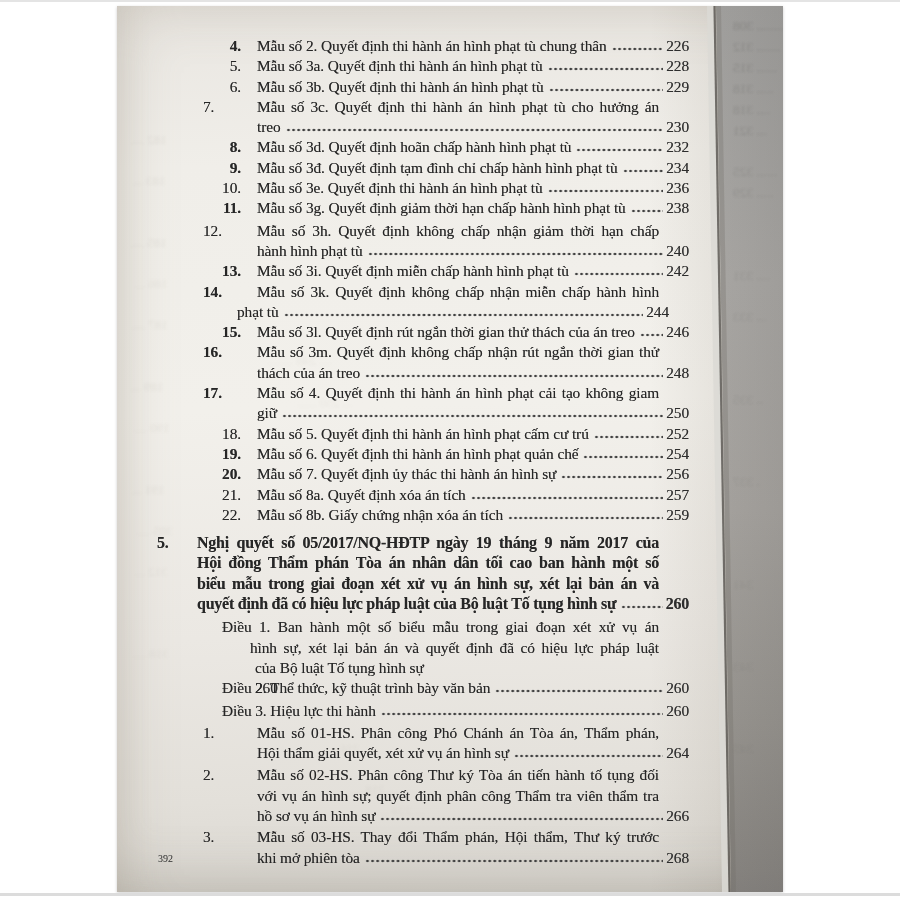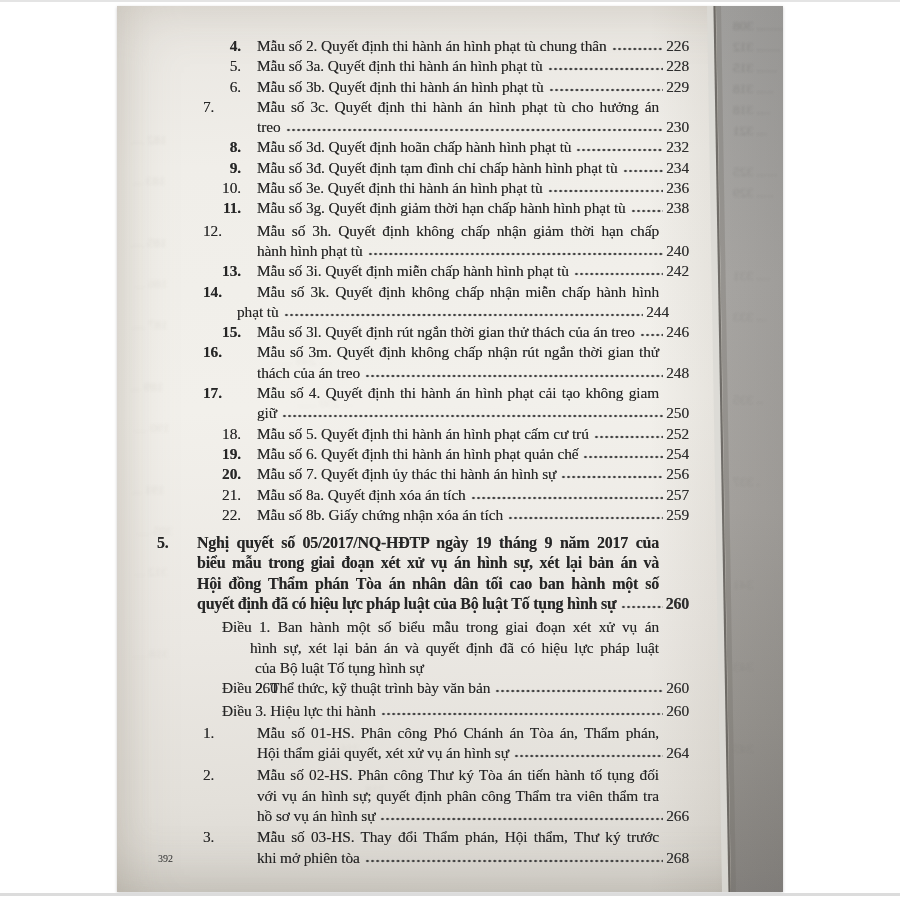--- a/index.html
+++ b/index.html
@@ -217,22 +217,22 @@
           <div class="entry">
             <div class="line last" style="margin-left: 140px; width: 432px;">
               <span class="num" style="left: -54px; width: 38px;">22.</span>
               <span class="txt">Mẫu số 8b. Giấy chứng nhận xóa án tích</span>
               <span class="leader"></span>
               <span class="pg">259</span>
             </div>
           </div>
           <div class="entry sec" style="margin-top: 8px;">
             <div class="line b just" style="margin-left: 80px; width: 462px;"><span class="num b" style="left: -40px; width: 33px;">5.</span>Nghị quyết số 05/2017/NQ-HĐTP ngày 19 tháng 9 năm 2017 của</div>
+            <div class="line b just" style="margin-left: 80px; width: 462px;">Hội đồng Thẩm phán Tòa án nhân dân tối cao ban hành một số</div>
             <div class="line b just" style="margin-left: 80px; width: 462px;">biểu mẫu trong giai đoạn xét xử vụ án hình sự, xét lại bản án và</div>
-            <div class="line b just" style="margin-left: 80px; width: 462px;">Hội đồng Thẩm phán Tòa án nhân dân tối cao ban hành một số</div>
             <div class="line b last" style="margin-left: 80px; width: 492px;">
               <span class="txt">quyết định đã có hiệu lực pháp luật của Bộ luật Tố tụng hình sự</span>
               <span class="leader"></span>
               <span class="pg">260</span>
             </div>
           </div>
           <div class="entry" style="margin-top: 3px;">
             <div class="line just" style="margin-left: 105px; width: 437px;">Điều 1. Ban hành một số biểu mẫu trong giai đoạn xét xử vụ án</div>
             <div class="line just" style="margin-left: 133px; width: 409px;">hình sự, xét lại bản án và quyết định đã có hiệu lực pháp luật</div>
             <div class="line last" style="margin-left: 133px; width: 439px; flex-direction: column;">

